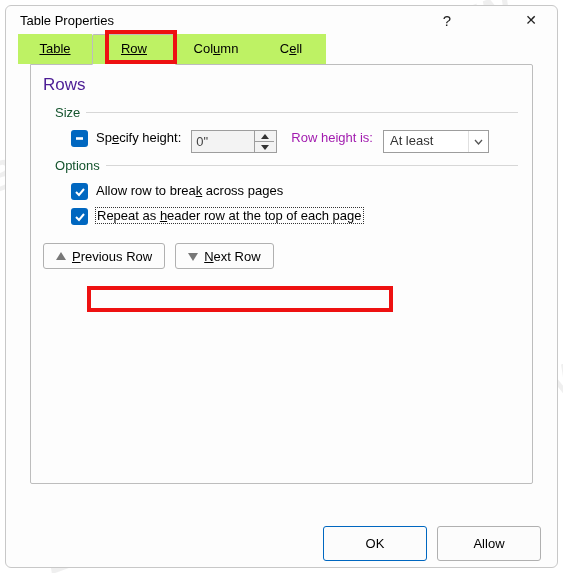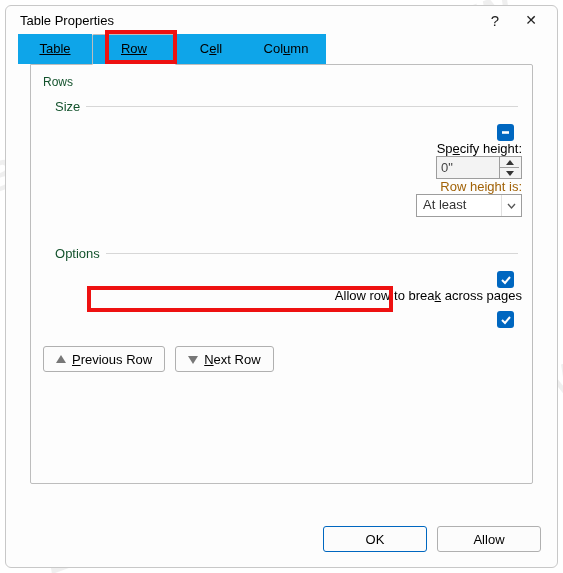--- a/index.html
+++ b/index.html
@@ -4,76 +4,76 @@
 <style>
 * { box-sizing: border-box; font-family: "Segoe UI", Tahoma, sans-serif; font-size: 13px; }
 html, body { margin: 0; padding: 0; }
 body { width: 563px; height: 573px; background: #fff; position: relative; overflow: hidden; }
 
 .wm { position: absolute; inset: 0; pointer-events: none; z-index: 0; opacity: 0.06; }
 .wm div { position: absolute; transform: rotate(-20deg); font-size: 42px; font-weight: 800; font-style: italic; letter-spacing: 1px; color: #000; }
 
 .dialog { position: absolute; left: 5px; top: 5px; right: 5px; bottom: 5px; border: 1px solid #c8c8c8; border-radius: 6px; background: #fdfdfd; z-index: 1; display: flex; flex-direction: column; }
 
-.titlebar { height: 38px; display: flex; align-items: center; padding: 0 8px 0 14px; }
+.titlebar { height: 38px; display: flex; align-items: center; padding: 0 8px 0 14px; gap: 48px; }
 .titlebar .title { flex: 1; font-size: 13px; color: #000; }
 .titlebar .ctrl { width: 36px; height: 28px; display: flex; align-items: center; justify-content: center; color: #222; cursor: pointer; }
 
 .tabs-wrap { position: relative; padding: 0 12px; }
 .tabs { display: flex; position: relative; z-index: 2; }
-.tab { padding: 6px 0 8px 0; text-align: center; position: relative; cursor: pointer; background: #0ea5e9; border: 1px solid transparent; border-bottom: none; }
+.tab { padding: 6px 0 8px 0; text-align: center; position: relative; cursor: pointer; background: #bef264; border: 1px solid transparent; border-bottom: none; }
 .tab.active { border: 1px solid #bdbdbd; border-bottom: 1px solid #fdfdfd; margin-bottom: -1px; border-radius: 2px 2px 0 0; }
 .tab .u { text-decoration: underline; }
 .tab-table   { width: 74px; }
 .tab-row     { width: 84px; }
 .tab-column  { width: 80px; }
 .tab-cell    { width: 70px; }
 .tab-alttext { width: 72px; }
 
 .highlight-row { position: absolute; border: 4px solid #e11; z-index: 3; pointer-events: none; }
 .hl-tab { left: 99px; top: -4px; width: 72px; height: 34px; }
 .hl-opt { left: 56px; top: 221px; width: 306px; height: 26px; }
 
 .pane-border { border: 1px solid #bdbdbd; margin: 0 12px; border-radius: 0 2px 2px 2px; background: #fdfdfd; flex: 1; position: relative; }
 
 .content { padding: 8px 10px 10px 10px; position: absolute; inset: 0; }
 
-.group-label { font-size: 12px; color: #14532d; padding: 2px 0 4px 2px; }
+.group-label { font-size: 17px; color: #4c1d95; padding: 2px 0 4px 2px; }
 .section-row { display: flex; align-items: center; margin-top: 6px; }
 .section-label { font-size: 13px; color: #14532d; padding: 0 6px 0 14px; }
 .section-line { flex: 1; height: 1px; background: #d7d7d7; margin-right: 4px; }
 
-.row-line { display: flex; align-items: flex-end; margin: 10px 0 0 30px; flex-direction: column; }
+.row-line { display: flex; align-items: flex-start; margin: 10px 0 0 30px; }
 
 .cb { width: 17px; height: 17px; border-radius: 3px; display: inline-flex; align-items: center; justify-content: center; margin-right: 8px; flex-shrink: 0; }
 .cb.checked { background: #0067c0; }
 .cb.indet { background: #0067c0; }
 .cb svg { display: block; }
 
 .label-txt .u { text-decoration: underline; }
 
 .spinner { display: inline-flex; width: 86px; height: 23px; border: 1px solid #9d9d9d; background: #f3f3f3; margin-left: 10px; }
 .spinner input { border: none; background: transparent; width: 62px; padding: 0 4px; font-size: 13px; color: #444; outline: none; }
 .spinner .btns { width: 20px; border-left: 1px solid #9d9d9d; display: flex; flex-direction: column; }
 .spinner .sp-btn { flex: 1; display: flex; align-items: center; justify-content: center; border-bottom: 1px solid #9d9d9d; cursor: pointer; }
 .spinner .sp-btn:last-child { border-bottom: none; }
 .spinner .sp-btn svg { display: block; }
 
-.static-lbl { margin-left: 14px; font-size: 13px; color: #a16207; }
+.static-lbl { margin-left: 14px; font-size: 13px; color: #a21caf; }
 
 .combo { display: inline-flex; height: 23px; border: 1px solid #9d9d9d; background: #fff; margin-left: 10px; width: 106px; }
 .combo .combo-txt { flex: 1; padding: 2px 6px; color: #333; }
 .combo .combo-btn { width: 20px; border-left: 1px solid #e0e0e0; display: flex; align-items: center; justify-content: center; cursor: pointer; }
 
 .navrow { display: flex; gap: 10px; margin: 18px 0 0 2px; }
 .nav-btn { height: 26px; border: 1px solid #b0b0b0; border-radius: 3px; background: #fcfcfc; padding: 0 12px; display: inline-flex; align-items: center; gap: 6px; cursor: pointer; justify-content: space-between; }
 .nav-btn .u { text-decoration: underline; }
 
 .footer { display: flex; justify-content: flex-end; gap: 10px; padding: 14px 16px 16px 0; }
-.btn { width: 104px; height: 26px; border: 1px solid #b0b0b0; border-radius: 3px; background: #fcfcfc; display: inline-flex; align-items: center; justify-content: center; cursor: pointer; margin-top: 28px; }
+.btn { width: 104px; height: 35px; border: 1px solid #b0b0b0; border-radius: 3px; background: #fcfcfc; display: inline-flex; align-items: center; justify-content: center; cursor: pointer; margin-top: 28px; }
 .btn.primary { border: 1px solid #0067c0; }
 
 .dotted { outline: 1px dotted #333; outline-offset: 0px; padding: 0 1px; }
 </style>
 </head>
 <body>
 
 <div class="wm" aria-hidden="true">
   <div style="left:300px; top:20px;">BARDIMIN</div>
   <div style="left:-20px; top:120px;">BARDIMIN</div>
@@ -97,25 +97,25 @@
 
   <div class="tabs-wrap">
     <div class="highlight-row hl-tab"></div>
     <div class="tabs">
       <div class="tab tab-table">
         <span class="u">Table</span>
       </div>
       <div class="tab tab-row active">
         <span class="u">Row</span>
       </div>
+      <div class="tab tab-column">
+        <span class="label-txt"><span>Col<span class="u">u</span>mn</span></span>
+      </div>
       <div class="tab tab-cell">
         <span class="label-txt"><span>C<span class="u">e</span>ll</span></span>
-      </div>
-      <div class="tab tab-column">
-        <span class="label-txt"><span>Col<span class="u">u</span>mn</span></span>
       </div>
     </div>
 
     <div class="pane-border" style="height:420px;">
       <div class="highlight-row hl-opt"></div>
 
       <div class="content">
 
         <div class="group-label">Rows</div>
 
@@ -154,21 +154,21 @@
           <span class="combo">
             <span class="combo-txt">At least</span>
             <span class="combo-btn">
                 <svg width="9" height="6">
                   <polyline points="1,1 4.5,5 8,1" fill="none" stroke="#555" stroke-width="1.3"></polyline>
                 </svg>
               </span>
           </span>
         </div>
 
-        <div class="section-row" style="margin-top:29px;">
+        <div class="section-row" style="margin-top:5px;">
           <span class="section-label">
             <span class="u">O</span><span>ptions</span>
           </span>
           <span class="section-line"></span>
         </div>
 
         <div class="row-line">
           <span class="cb checked">
             <svg width="12" height="12" viewBox="0 0 12 12">
                 <polyline points="2,6 5,9 10,3" fill="none" stroke="#fff" stroke-width="2"></polyline>
@@ -178,20 +178,23 @@
             <span>Allow row to brea</span><span class="u">k</span><span> across pages</span>
           </span>
         </div>
 
         <div class="row-line" style="margin-top:8px;">
           <span class="cb checked">
             <svg width="12" height="12" viewBox="0 0 12 12">
                 <polyline points="2,6 5,9 10,3" fill="none" stroke="#fff" stroke-width="2"></polyline>
               </svg>
           </span>
+          <span class="label-txt dotted">
+            <span>Repeat as </span><span class="u">h</span><span>eader row at the top of each page</span>
+          </span>
         </div>
 
         <div class="navrow">
           <span class="nav-btn">
             <svg width="10" height="9">
                 <polygon points="5,0 10,8 0,8" fill="#777"></polygon>
               </svg>
             <span><span class="u">P</span><span>revious Row</span></span>
           </span>
           <span class="nav-btn">

